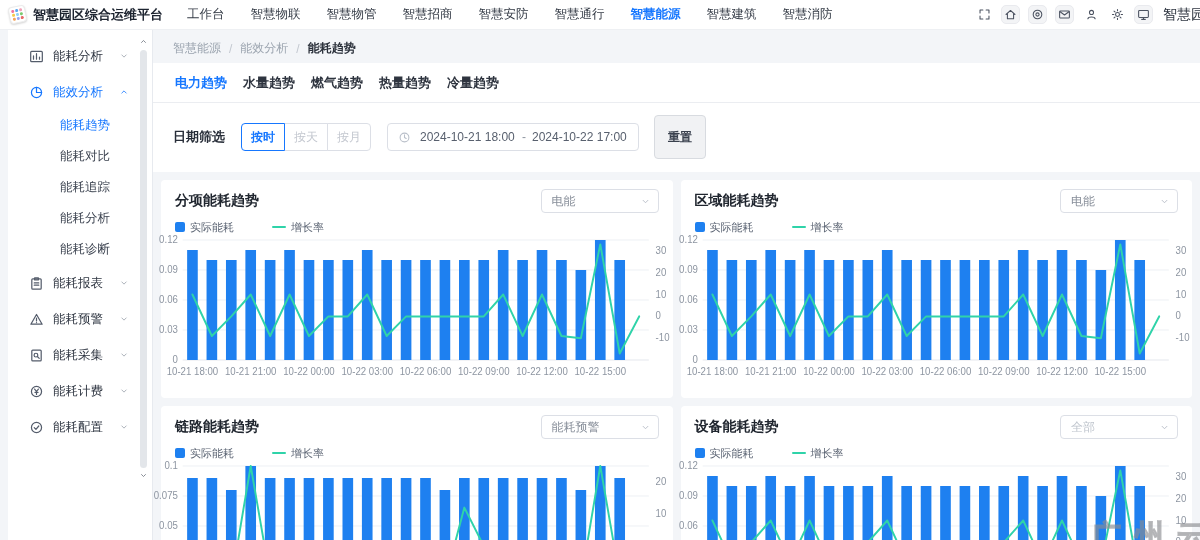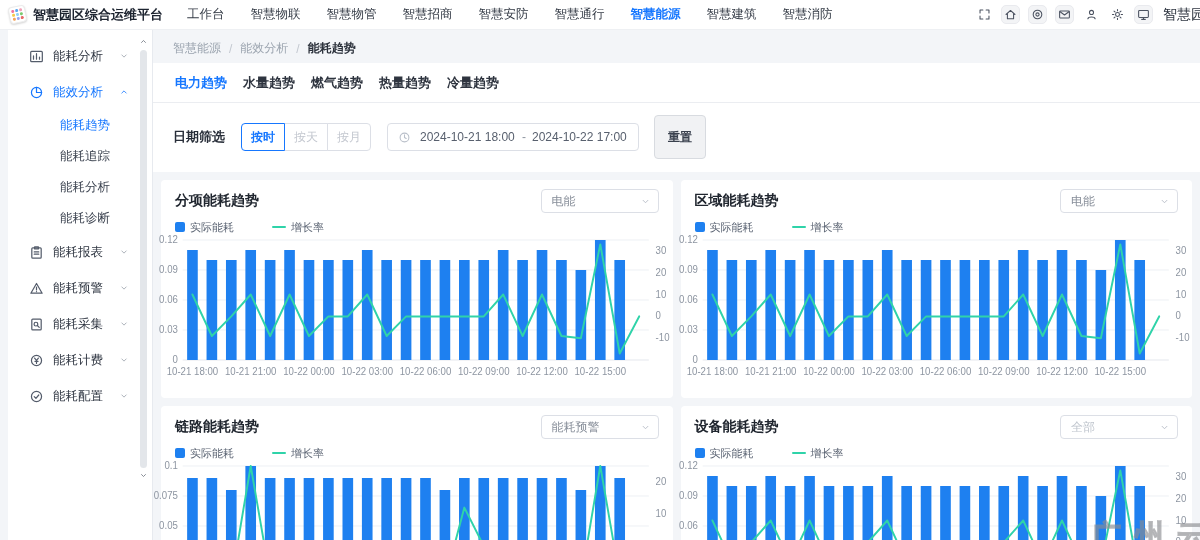--- a/index.html
+++ b/index.html
@@ -203,20 +203,21 @@
             </svg>
           </span>
           <span>能效分析</span>
           <span class="chev" style="display: inline-flex;">
             <svg width="10" height="10" viewBox="0 0 16 16" fill="none" stroke="currentColor" stroke-width="1.3" stroke-linecap="round" stroke-linejoin="round">
               <path d="m4.5 9.7 3.5-3.5 3.5 3.5"></path>
             </svg>
           </span>
         </div>
         <div class="menu-sub active">能耗趋势</div>
+        <div class="menu-sub">能耗对比</div>
         <div class="menu-sub">能耗追踪</div>
         <div class="menu-sub">能耗分析</div>
         <div class="menu-sub">能耗诊断</div>
         <div class="menu-group">
           <span class="mi" style="display: inline-flex;">
             <svg width="15" height="15" viewBox="0 0 16 16" fill="none" stroke="currentColor" stroke-width="1.3" stroke-linecap="round" stroke-linejoin="round">
               <rect x="3" y="3" width="10" height="11" rx="1"></rect>
               <path d="M6 2h4v2.2H6zM5.6 7.4h4.8M5.6 9.8h4.8"></path>
             </svg>
           </span>

